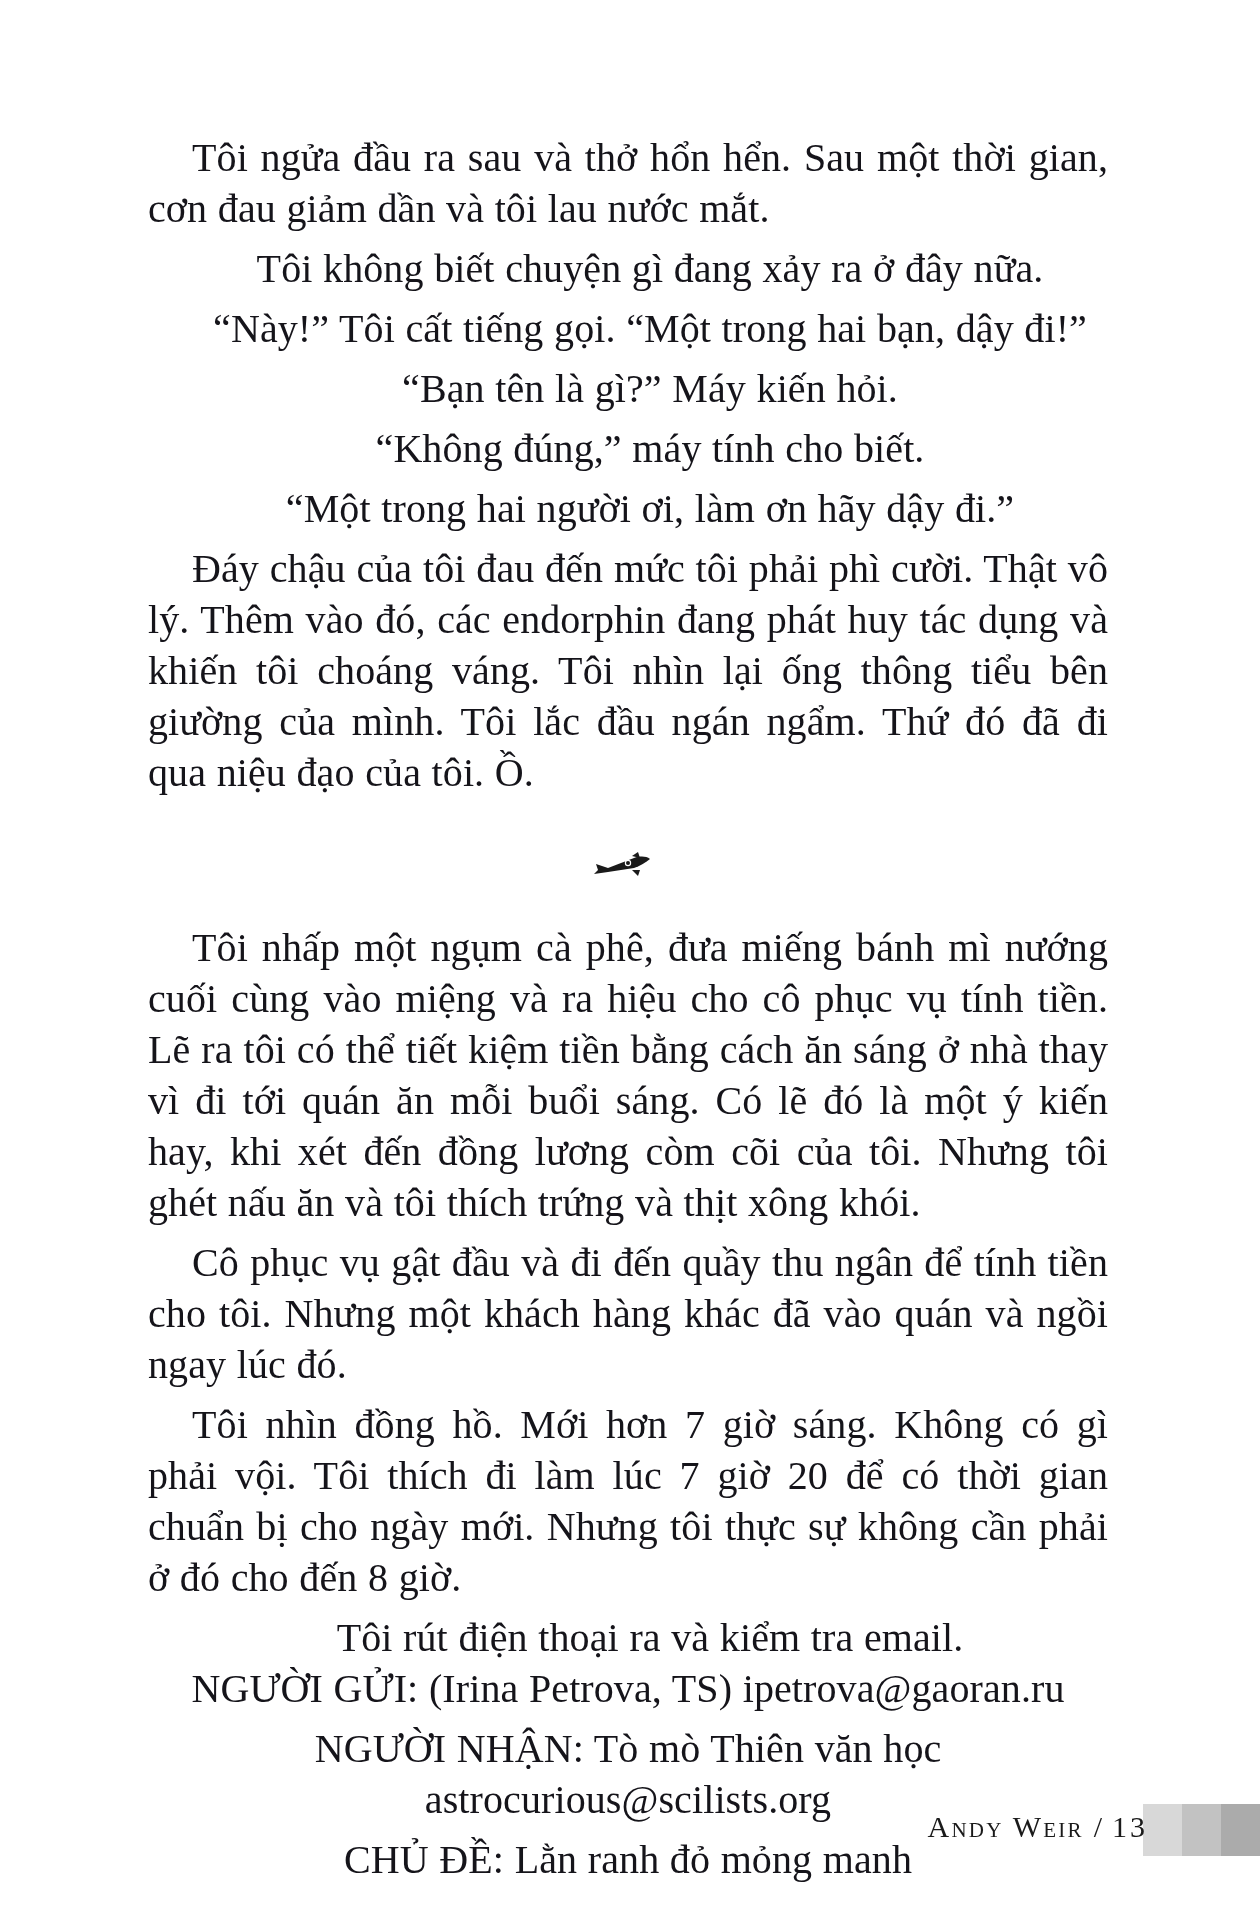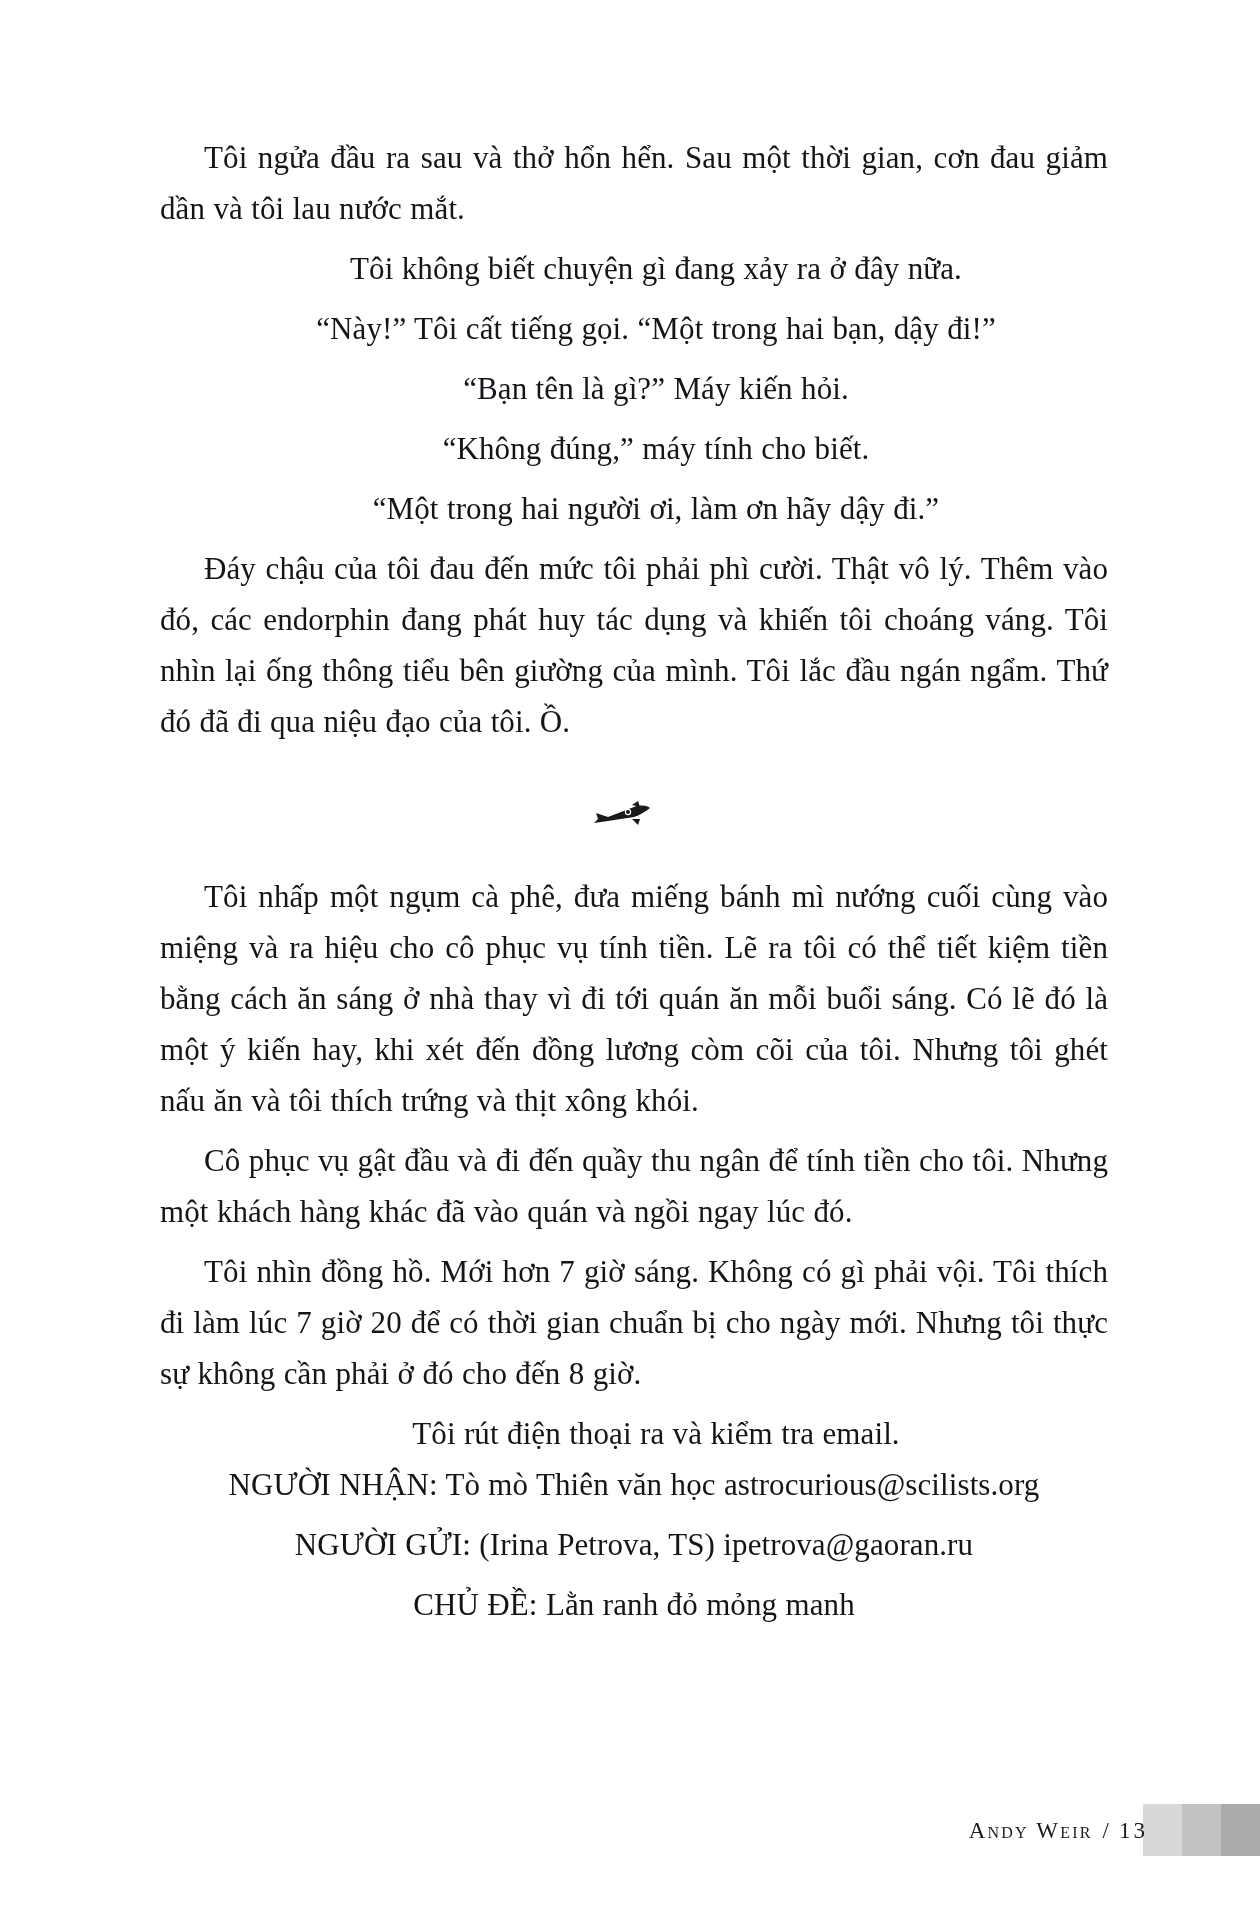--- a/index.html
+++ b/index.html
@@ -26,22 +26,22 @@
   }
 
   .content {
     position: absolute;
     left: 148px;
     top: 132px;
     width: 960px;
   }
 
   p.para {
-    margin: 0 0 0 12px;
-    font-size: 31px;
+    margin: 0 0 0 0;
+    font-size: 40px;
     line-height: 51px;
     text-align: justify;
     text-indent: 44px;
     letter-spacing: 0.1px;
     word-spacing: 0.5px;
     color: #15141a;
   }
 
   p.para + p.para {
     margin-top: 9px;
@@ -91,21 +91,21 @@
   }
   .sw1 { background: #d8d8d8; }
   .sw2 { background: #c2c2c2; }
   .sw3 { background: #ababab; }
 
   .footer-line {
     position: absolute;
     right: 112px;
     bottom: 78px;
     font-variant: small-caps;
-    font-size: 23px;
+    font-size: 30px;
     letter-spacing: 2.2px;
     color: #1a1a1a;
     white-space: nowrap;
   }
   .footer-line .slash {
     margin: 0 10px;
     letter-spacing: 0;
   }
   .footer-line .pagenum {
     letter-spacing: 3px;
@@ -138,22 +138,22 @@
         </g>
       </svg>
     </div>
 
     <p class="para">Tôi nhấp một ngụm cà phê, đưa miếng bánh mì nướng cuối cùng vào miệng và ra hiệu cho cô phục vụ tính tiền. Lẽ ra tôi có thể tiết kiệm tiền bằng cách ăn sáng ở nhà thay vì đi tới quán ăn mỗi buổi sáng. Có lẽ đó là một ý kiến hay, khi xét đến đồng lương còm cõi của tôi. Nhưng tôi ghét nấu ăn và tôi thích trứng và thịt xông khói.</p>
     <p class="para">Cô phục vụ gật đầu và đi đến quầy thu ngân để tính tiền cho tôi. Nhưng một khách hàng khác đã vào quán và ngồi ngay lúc đó.</p>
     <p class="para">Tôi nhìn đồng hồ. Mới hơn 7 giờ sáng. Không có gì phải vội. Tôi thích đi làm lúc 7 giờ 20 để có thời gian chuẩn bị cho ngày mới. Nhưng tôi thực sự không cần phải ở đó cho đến 8 giờ.</p>
     <p class="para lastline-left">Tôi rút điện thoại ra và kiểm tra email.</p>
 
     <div class="email-block">
+      <p class="para lastline-left">NGƯỜI GỬI: (Irina Petrova, TS) ipetrova@gaoran.ru</p>
       <p class="para lastline-left">NGƯỜI NHẬN: Tò mò Thiên văn học astrocurious@scilists.org</p>
-      <p class="para lastline-left">NGƯỜI GỬI: (Irina Petrova, TS) ipetrova@gaoran.ru</p>
       <p class="para lastline-left">CHỦ ĐỀ: Lằn ranh đỏ mỏng manh</p>
     </div>
 
   </div>
 
   <div class="footer">
     <div class="footer-swatches">
       <div class="sw sw1"></div>
       <div class="sw sw2"></div>
       <div class="sw sw3"></div>

